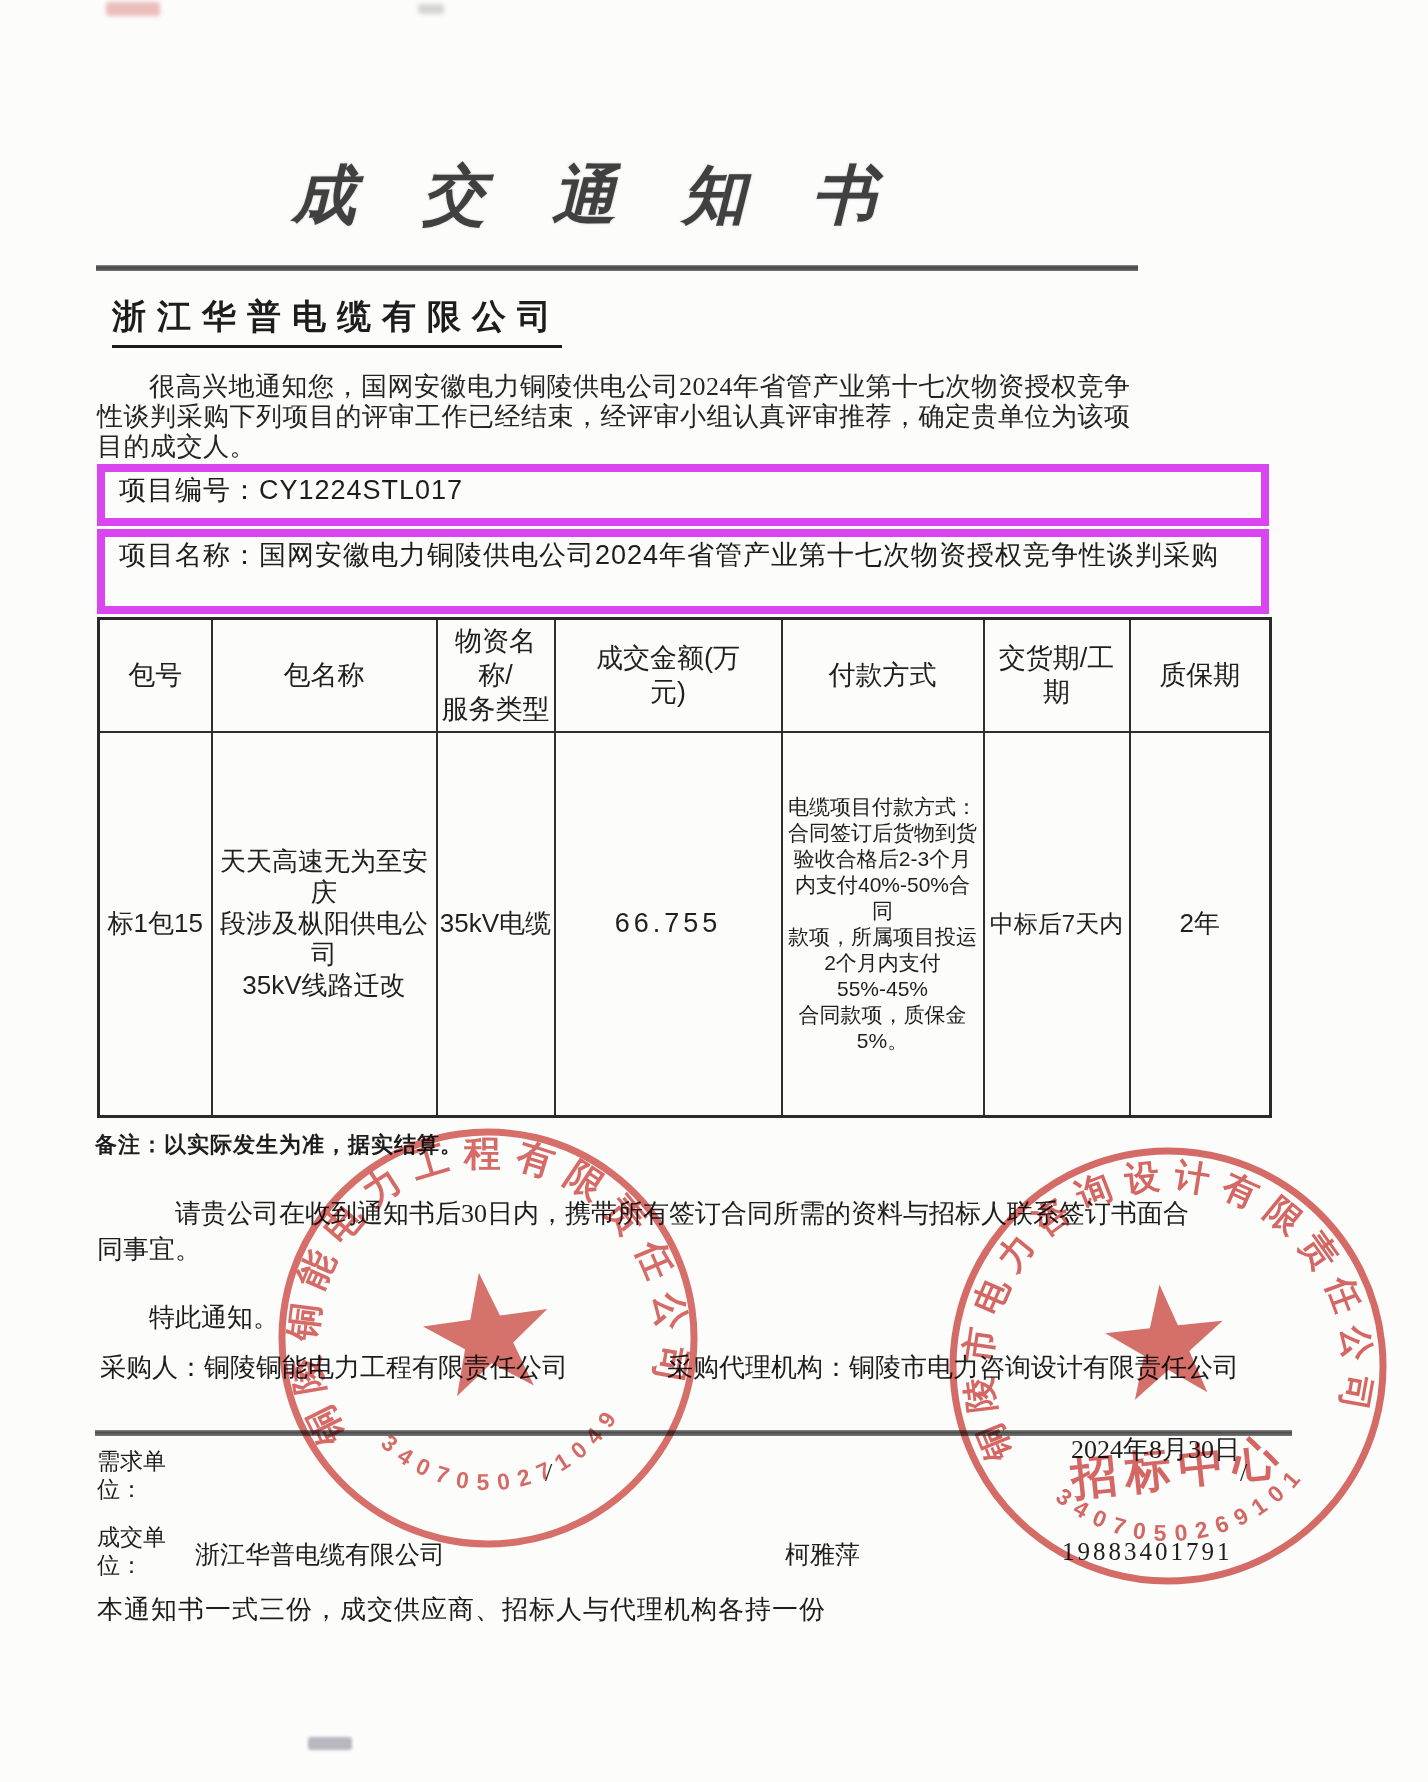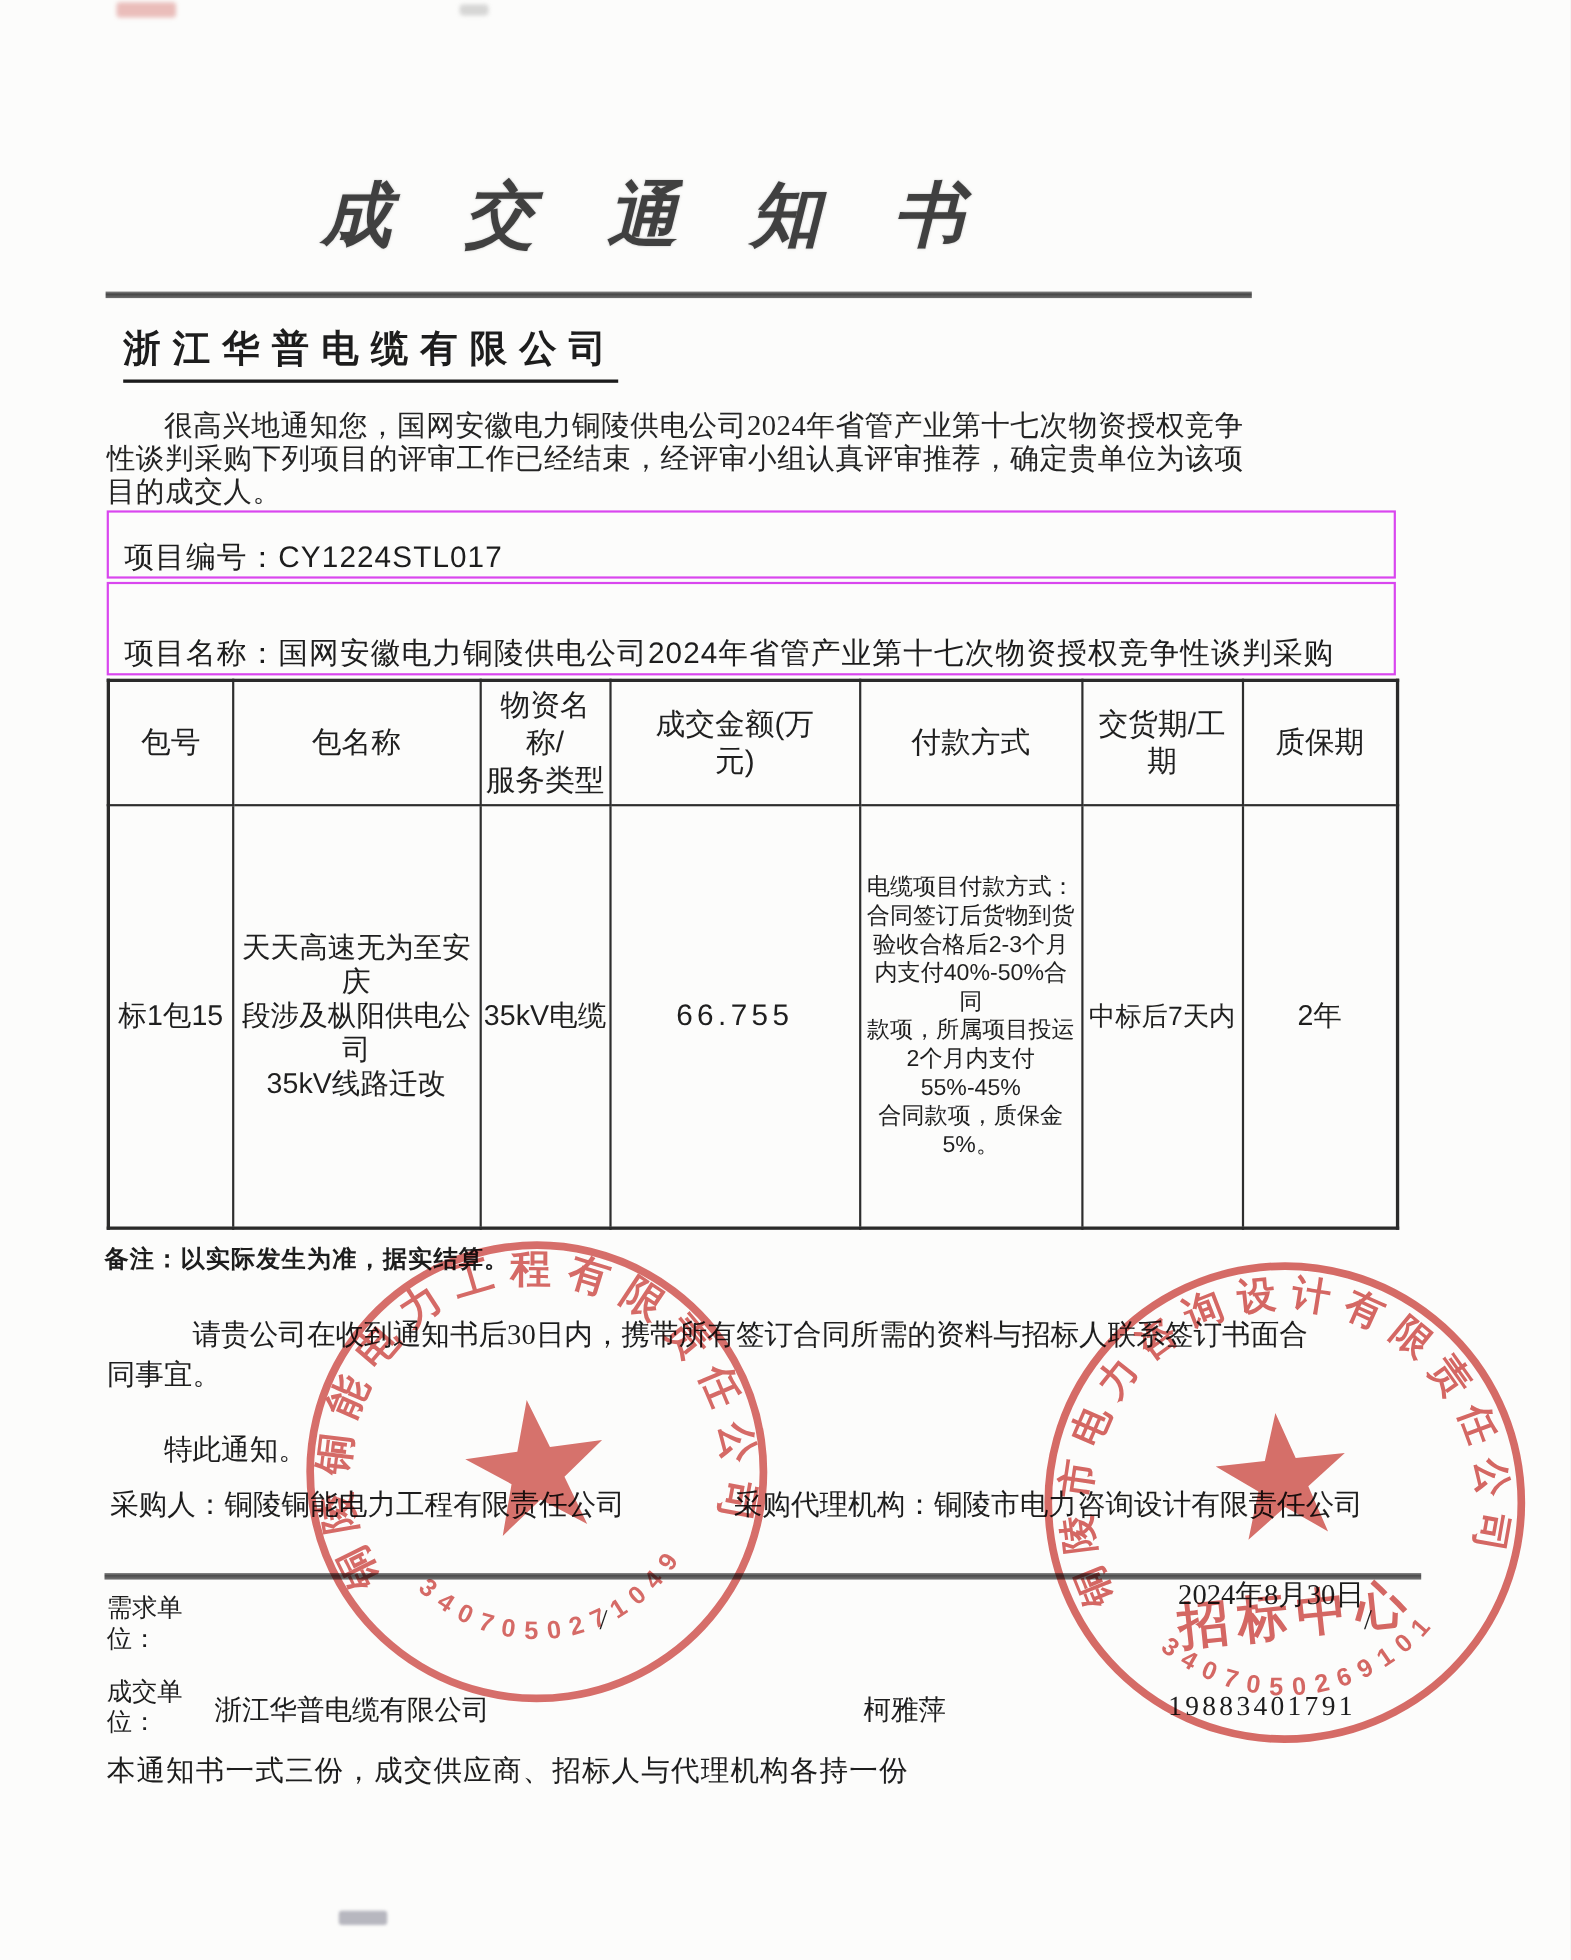--- a/index.html
+++ b/index.html
@@ -12,21 +12,21 @@
 
   .doc-title{left:292px;top:152px;font-size:64px;font-weight:bold;letter-spacing:66px;
              color:#404040;white-space:nowrap;text-shadow:0 0 2px rgba(140,140,140,.6);font-style:italic;}
   .rule-top{left:96px;top:265px;width:1042px;height:6px;
             background:linear-gradient(#8a8a8a,#454545 40%,#6f6f6f);}
   .recipient{left:112px;top:294px;font-size:34px;font-weight:bold;letter-spacing:11px;
              border-bottom:3px solid #1b1b1b;padding-bottom:5px;white-space:nowrap;}
   .intro{left:97px;top:372px;width:1055px;font-size:26px;line-height:30px;text-indent:52px;
          letter-spacing:.5px;color:#242424;}
 
-  .infobox{left:97px;border:2px solid #d946ef;display:flex;align-items:flex-end;
+  .infobox{left:97px;border:8px solid #d946ef;display:flex;align-items:flex-start;
            box-sizing:border-box;background:transparent;}
   .box-number{top:464px;width:1172px;height:62px;}
   .box-name{top:529px;width:1172px;height:85px;}
   .infobox .txt{padding-left:14px;font-size:27px;font-weight:500;letter-spacing:1px;}
 
   .award-table{left:97px;top:617px;width:1172px;height:498px;box-sizing:border-box;}
   table.grid{width:1172px;height:498px;border-collapse:collapse;table-layout:fixed;
              font-family:"Liberation Sans","DejaVu Sans",sans-serif;}
   table.grid td,table.grid th{border:2px solid #2e2e2e;text-align:center;vertical-align:middle;
              font-weight:500;color:#1f1f1f;padding:0 2px;box-sizing:border-box;}

